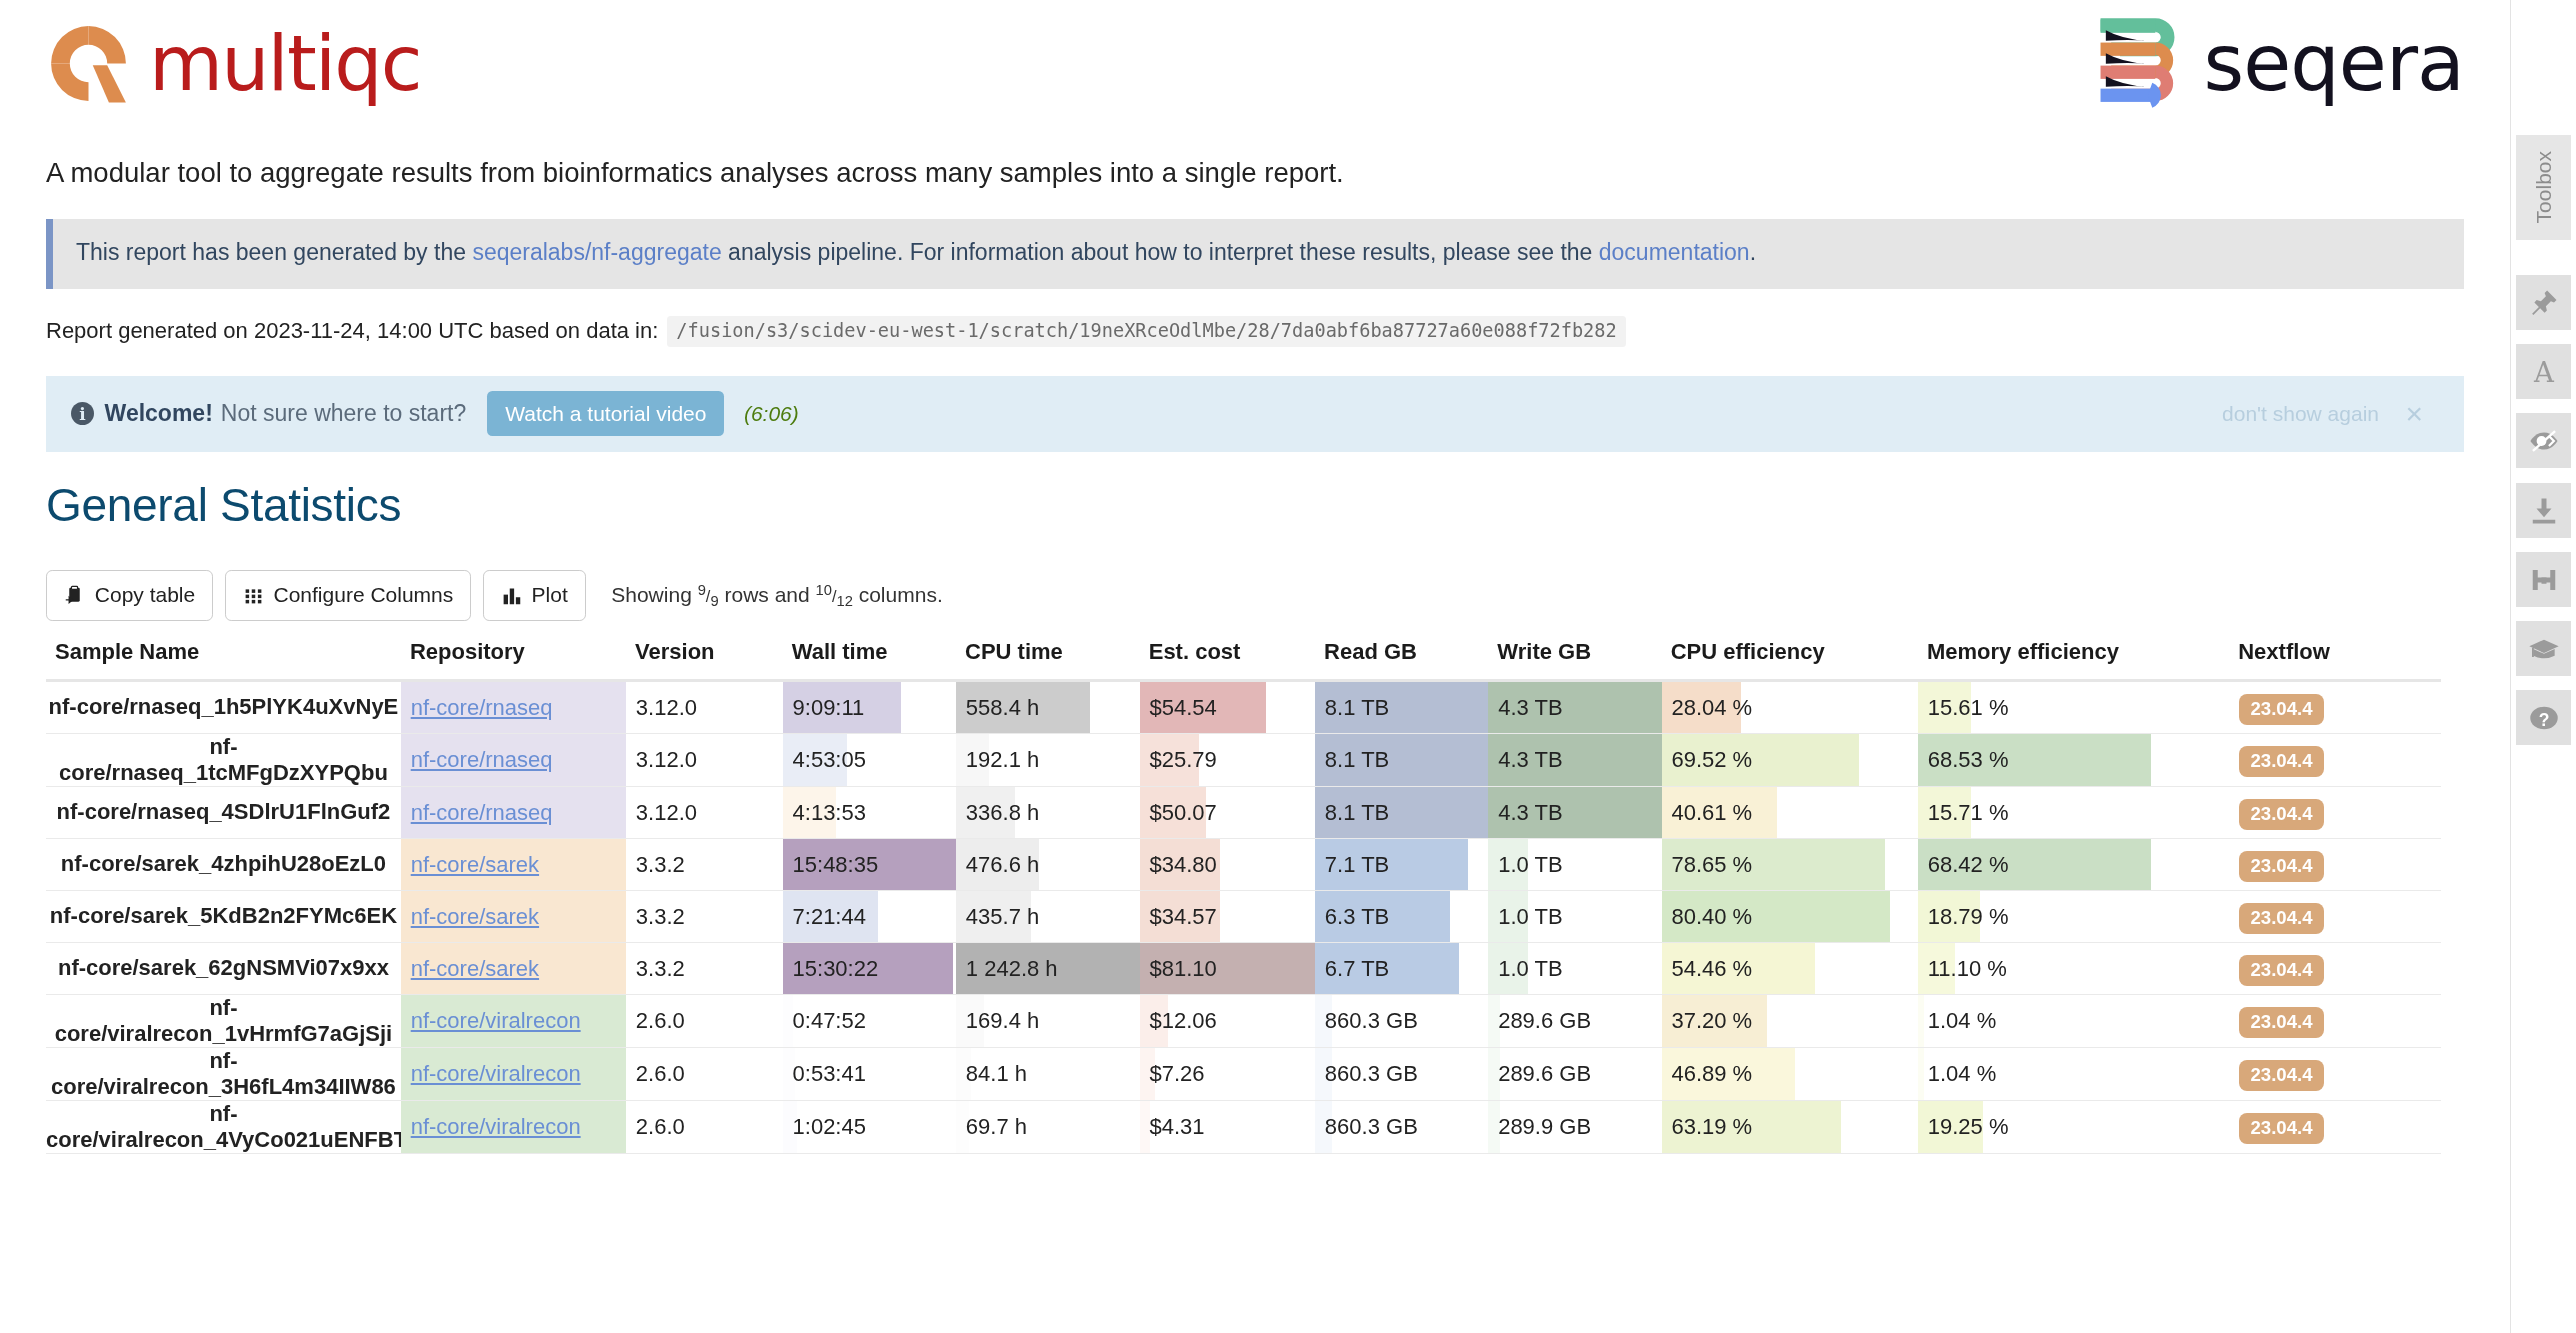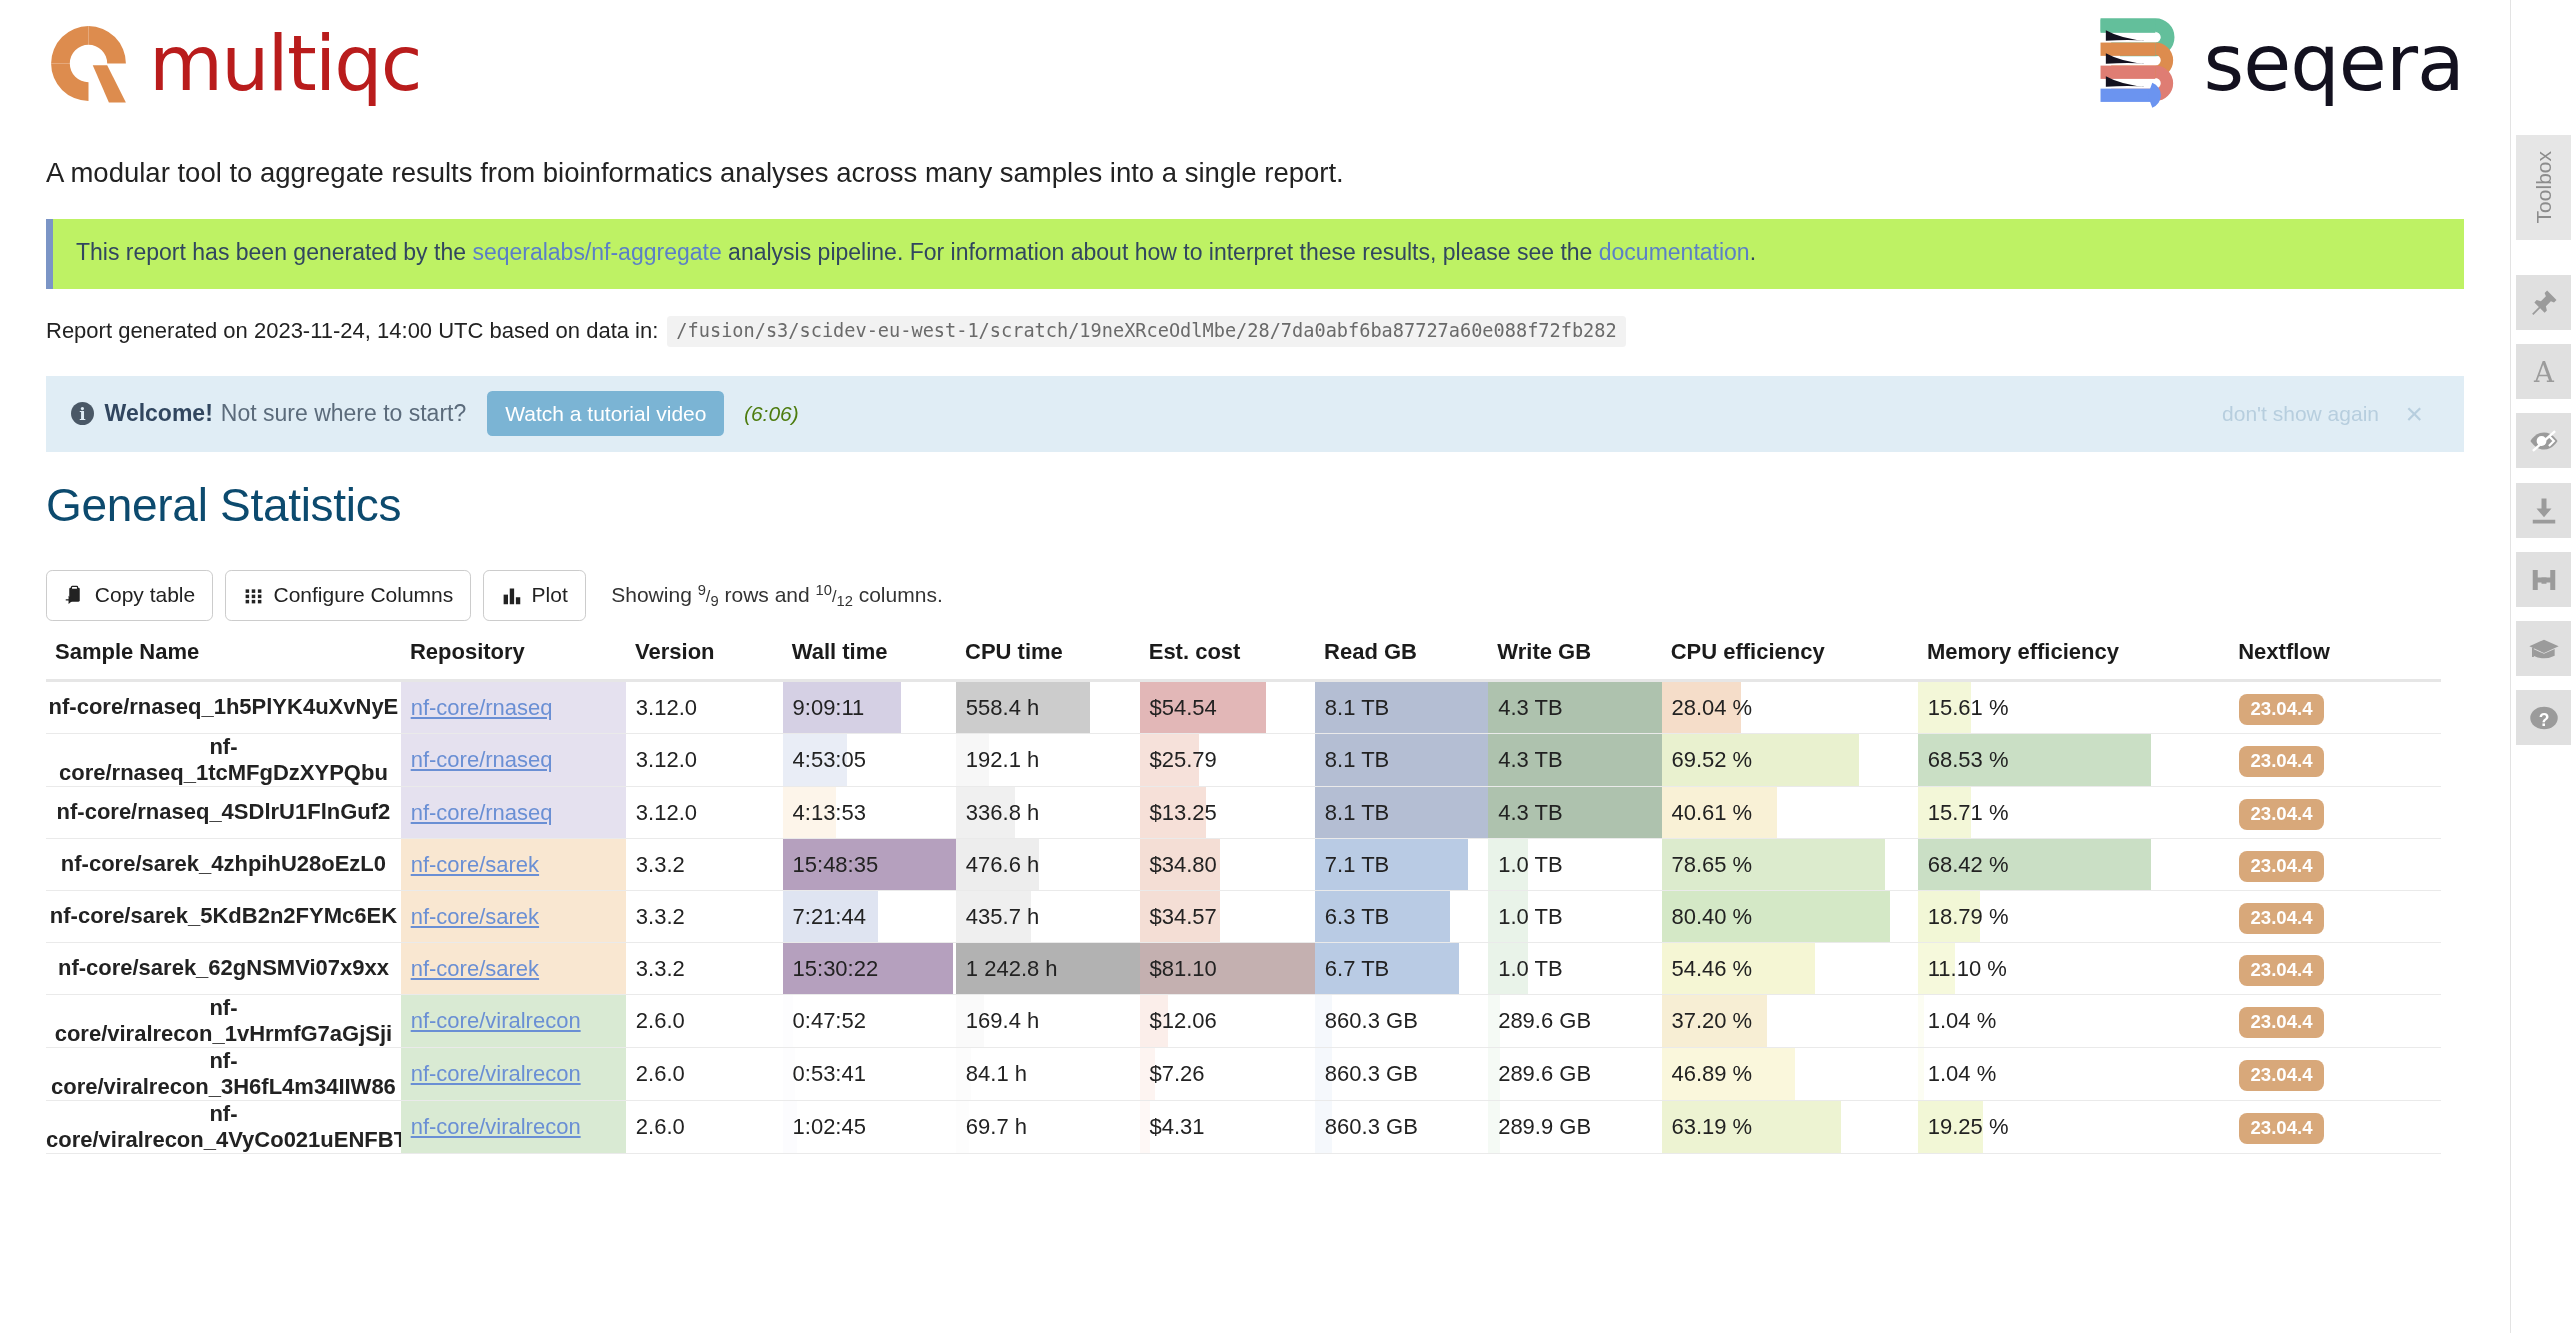--- a/index.html
+++ b/index.html
@@ -61,21 +61,21 @@
     font-size: 27.5px;
     color: #222;
     margin: 12.4px 0 0 0;
     line-height: 1.35;
     font-weight: 400;
   }
 
   
   .alert-info {
     margin-top: 27px;
-    background: #bef264;
+    background: #e5e5e5;
     border-left: 7px solid #7b95c6;
     padding: 18.6px 23px 20.4px 23px;
     font-size: 23px;
     color: #31465f;
     line-height: 1.35;
   }
   .alert-info a { color: #5b7fc7; text-decoration: none; }
 
   
   .generated {
@@ -506,21 +506,21 @@
               <td>
                 <div class="cellbar" style="background: rgb(253, 245, 234); width: 31%;"></div>
                 <span class="cellval">4:13:53</span>
               </td>
               <td>
                 <div class="cellbar" style="background: rgb(240, 240, 240); width: 32%;"></div>
                 <span class="cellval">336.8 h</span>
               </td>
               <td>
                 <div class="cellbar" style="background: rgb(246, 224, 216); width: 38%;"></div>
-                <span class="cellval">$13.25</span>
+                <span class="cellval">$50.07</span>
               </td>
               <td>
                 <div class="cellbar" style="background: rgb(180, 190, 211); width: 100%;"></div>
                 <span class="cellval">8.1 TB</span>
               </td>
               <td>
                 <div class="cellbar" style="background: rgb(174, 194, 174); width: 100%;"></div>
                 <span class="cellval">4.3 TB</span>
               </td>
               <td>

